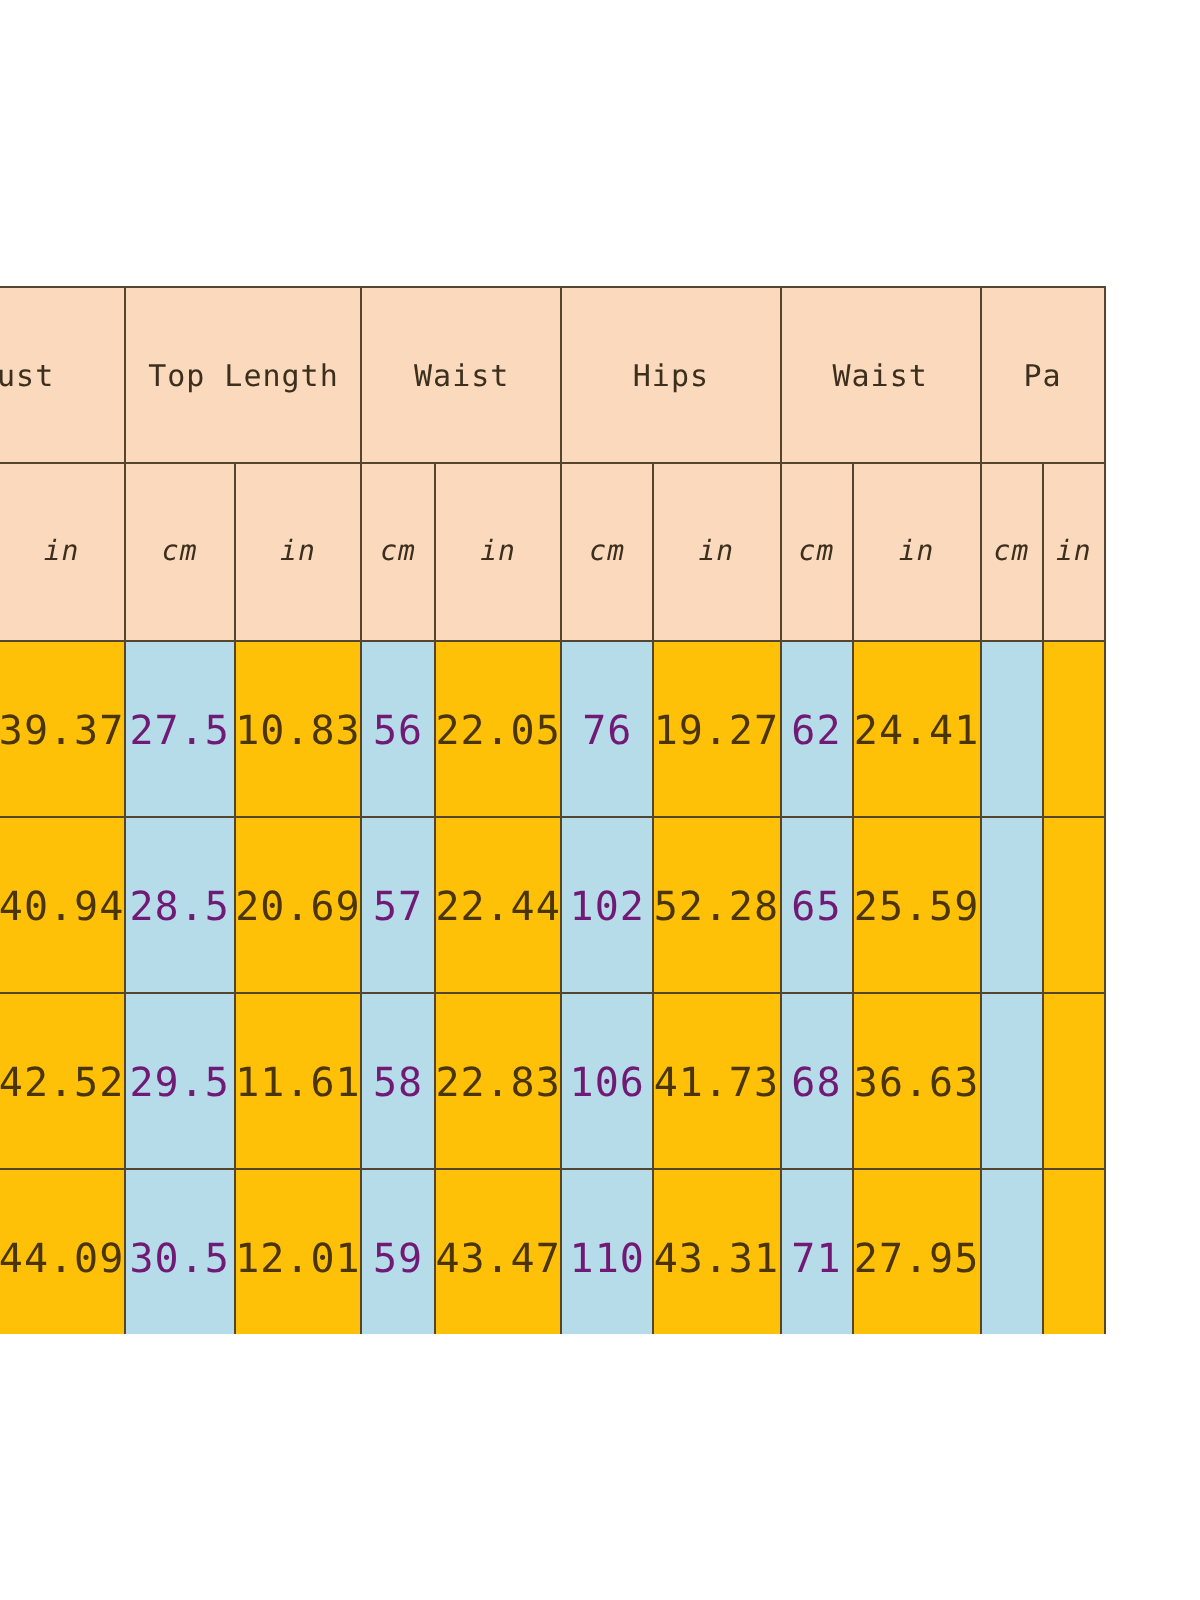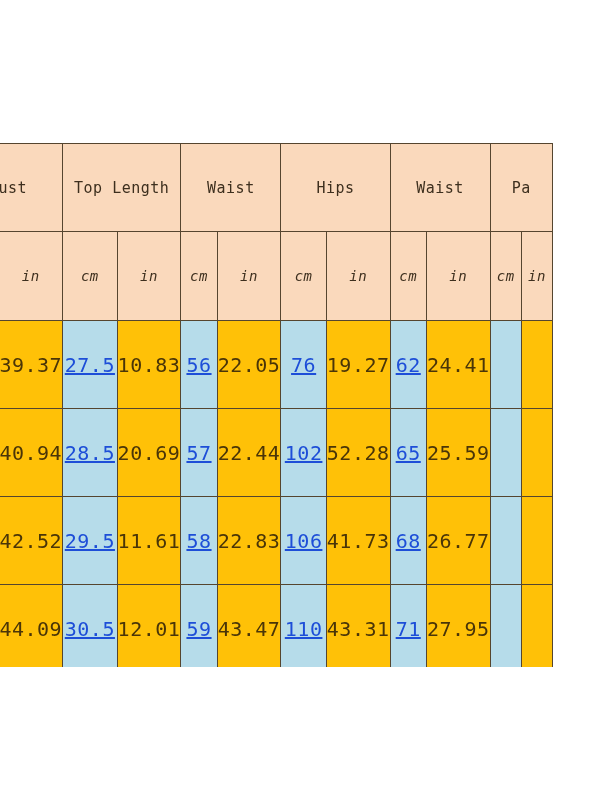--- a/index.html
+++ b/index.html
@@ -75,22 +75,21 @@
     font-style: italic;
   }
 
   
   tr.data-row td {
     height: 87px;
     font-size: 20px;
   }
   td.cm-cell {
     background: #b6dcea;
-    color: #1d4ed8;
-    text-decoration: underline;
+    color: #701a75;
   }
   td.in-cell {
     background: #ffc107;
     color: #4a3508;
   }
 </style>
 </head>
 <body>
 
 <div id="page">
@@ -173,21 +172,21 @@
         <tr class="data-row">
           <td class="cm-cell">108</td>
           <td class="in-cell">42.52</td>
           <td class="cm-cell">29.5</td>
           <td class="in-cell">11.61</td>
           <td class="cm-cell">58</td>
           <td class="in-cell">22.83</td>
           <td class="cm-cell">106</td>
           <td class="in-cell">41.73</td>
           <td class="cm-cell">68</td>
-          <td class="in-cell">26.77</td>
+          <td class="in-cell">36.63</td>
           <td class="cm-cell"></td>
           <td class="in-cell"></td>
         </tr>
 
         <tr class="data-row">
           <td class="cm-cell">112</td>
           <td class="in-cell">44.09</td>
           <td class="cm-cell">30.5</td>
           <td class="in-cell">12.01</td>
           <td class="cm-cell">59</td>

